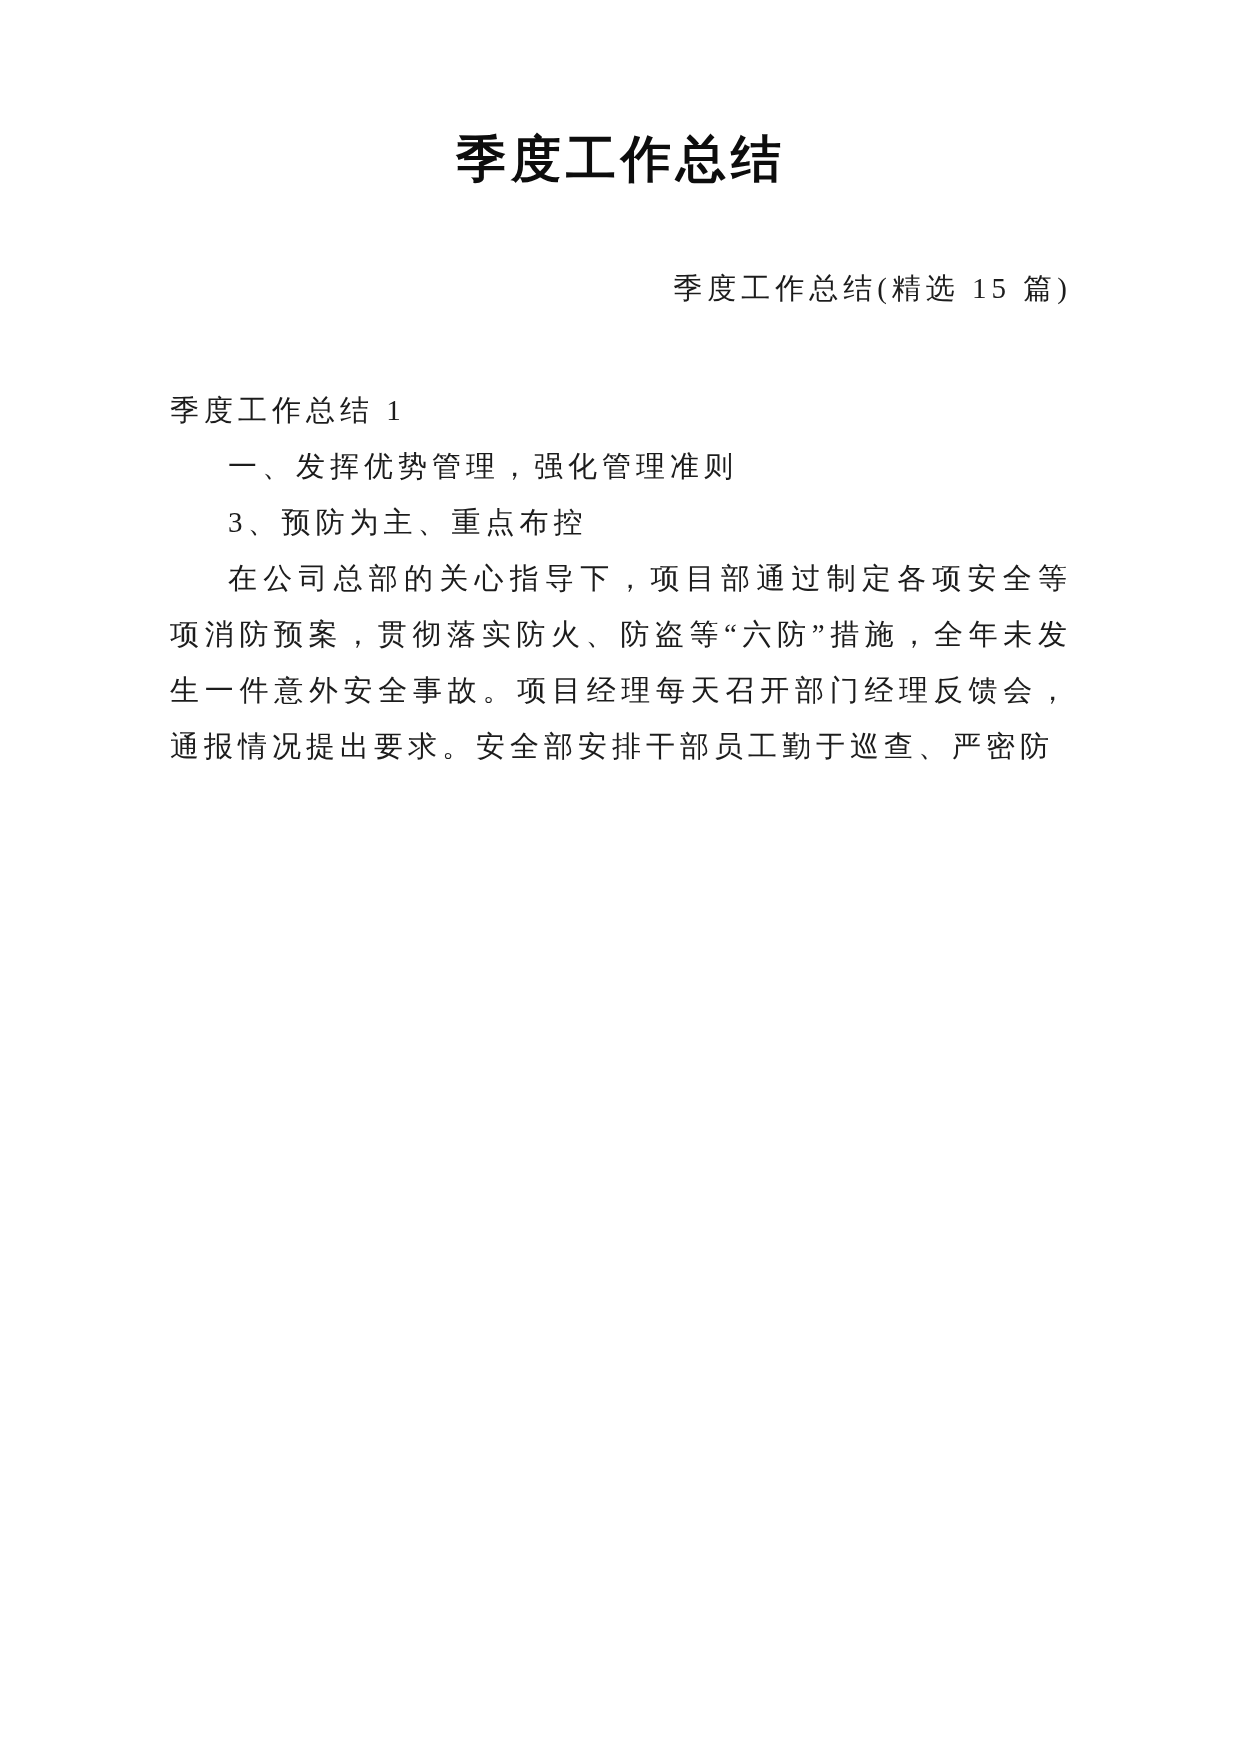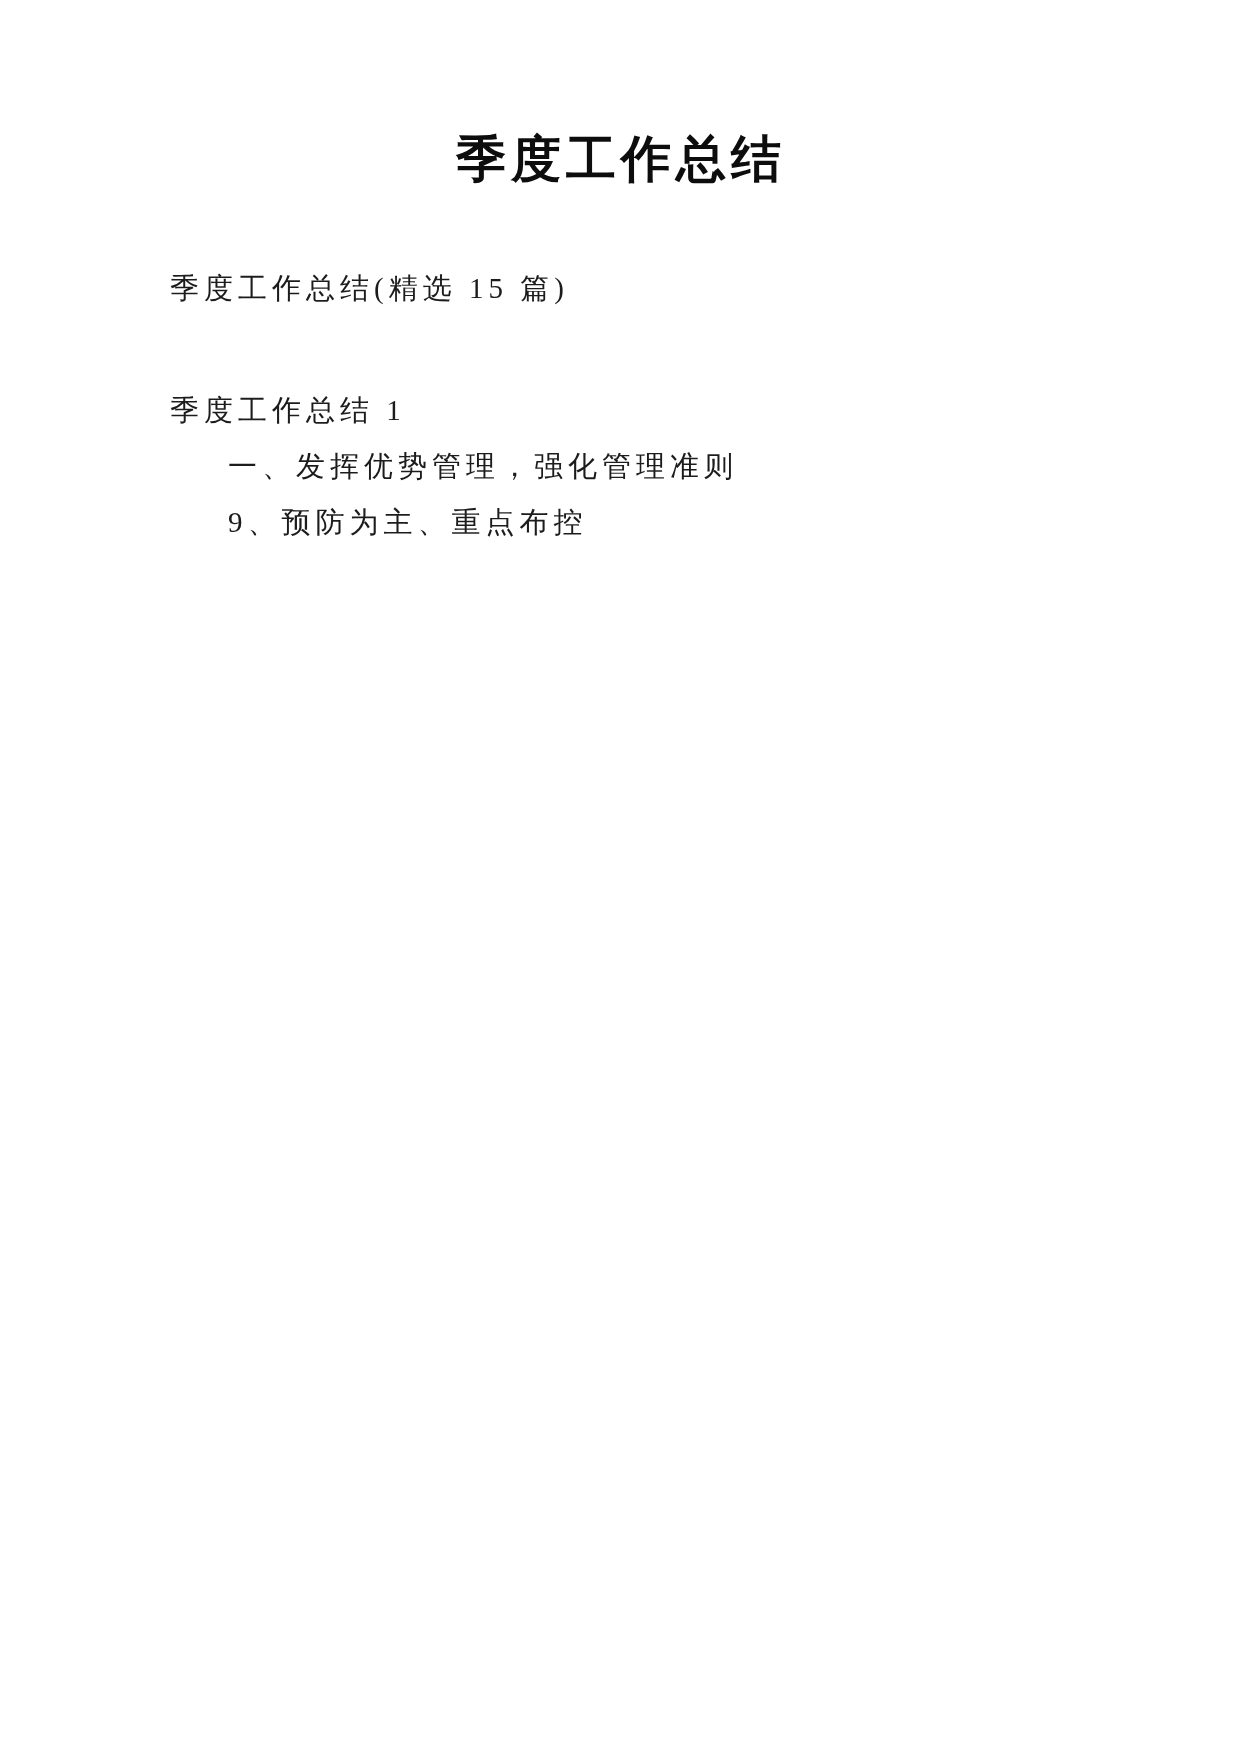--- a/index.html
+++ b/index.html
@@ -32,21 +32,21 @@
     line-height: 56px;
     letter-spacing: 5px;
     text-align: justify;
     text-justify: inter-character;
     font-weight: 400;
     color: #1c1c1c;
     margin: 0;
   }
   .subtitle {
     margin-top: 70px;
-    text-align: left;
+    text-align: right;
   }
   .intro {
     margin-top: 86px;
     text-indent: 2.4em;
   }
   .sec-heading {
     margin-top: 66px;
     text-indent: 0;
   }
   .sec-line {
@@ -62,16 +62,17 @@
   <h1 class="doc-title">季度工作总结</h1>
 
   <p class="body-text subtitle">季度工作总结(精选 15 篇)</p>
 
 
   <p class="body-text sec-heading">季度工作总结 1</p>
 
   <p class="body-text sec-line">一、发挥优势管理，强化管理准则</p>
 
 
-  <p class="body-text sec-line">9、预防为主、重点布控</p>
+  <p class="body-text sec-line">3、预防为主、重点布控</p>
 
+  <p class="body-text sec-line">在公司总部的关心指导下，项目部通过制定各项安全等项消防预案，贯彻落实防火、防盗等“六防”措施，全年未发生一件意外安全事故。项目经理每天召开部门经理反馈会，通报情况提出要求。安全部安排干部员工勤于巡查、严密防</p>
 
 </div>
 
 </body></html>

